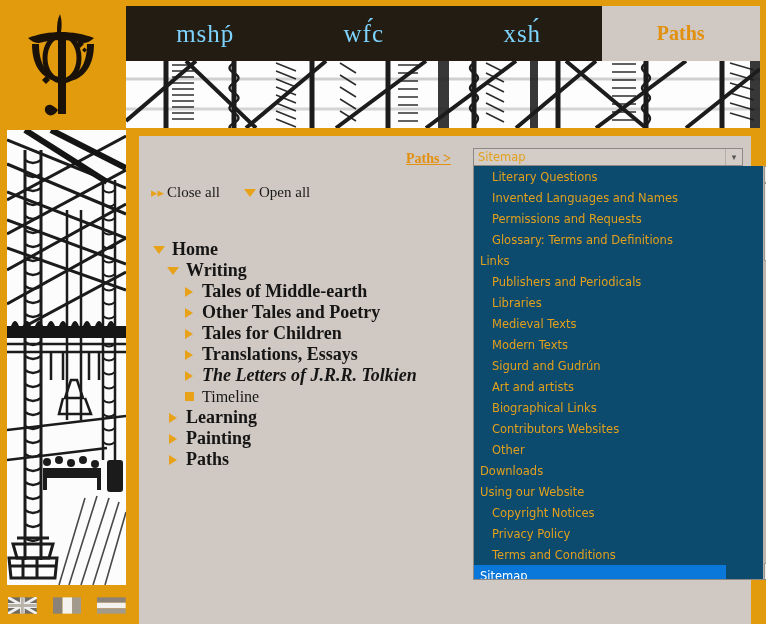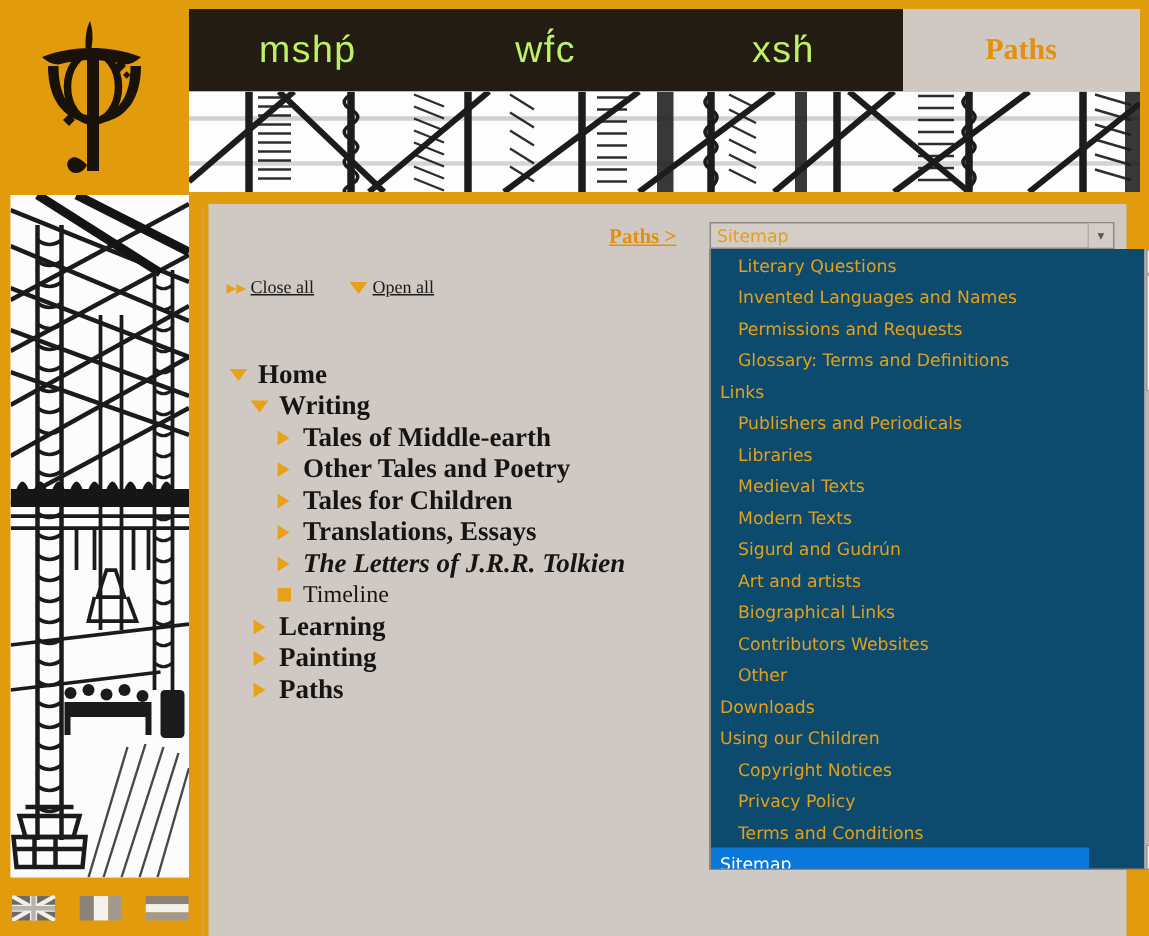--- a/index.html
+++ b/index.html
@@ -34,23 +34,23 @@
   }
   #nav-tabs {
     position: absolute; left: 0; top: 0;
     width: 634px; height: 55px;
     display: flex; align-items: center;
   }
   .nav-tab {
     flex: 1 1 0;
     height: 55px;
     display: flex; align-items: center; justify-content: center;
-    color: #bef264;
+    color: #7dd3fc;
     font-size: 23px;
-    font-family: Liberation Sans, sans-serif;
+    font-family: Liberation Serif, serif;
     cursor: pointer;
     user-select: none;
   }
   .nav-tab.tengwar { font-size: 25px; letter-spacing: 1px; }
   .nav-tab.active {
     background: #d0c8c2;
     color: #e2900d;
     font-family: "Liberation Serif", serif;
     font-weight: bold;
     font-size: 20px;
@@ -106,23 +106,22 @@
   #tree-controls {
     position: absolute; left: 12px; top: 48px;
     display: flex; gap: 20px; align-items: center;
   }
   .tree-ctrl {
     display: flex; align-items: center; gap: 3px;
     cursor: pointer;
   }
   .tree-ctrl .ctrl-label {
     font-family: "Liberation Serif", serif;
-    font-size: 12px;
+    font-size: 15px;
     color: #1a1a1a;
-    text-decoration: underline;
     padding-right: 4px;
   }
   .ic-dblchev { color: #e8a21a; font-size: 13px; line-height: 1; }
   .ic-tri-down {
     width: 0; height: 0;
     border-left: 6px solid transparent;
     border-right: 6px solid transparent;
     border-top: 8px solid #e8a21a;
   }
   .ic-tri-right {
@@ -560,21 +559,21 @@
           <div class="opt indent">Publishers and Periodicals</div>
           <div class="opt indent">Libraries</div>
           <div class="opt indent">Medieval Texts</div>
           <div class="opt indent">Modern Texts</div>
           <div class="opt indent">Sigurd and Gudrún</div>
           <div class="opt indent">Art and artists</div>
           <div class="opt indent">Biographical Links</div>
           <div class="opt indent">Contributors Websites</div>
           <div class="opt indent">Other</div>
           <div class="opt">Downloads</div>
-          <div class="opt">Using our Children</div>
+          <div class="opt">Using our Website</div>
           <div class="opt indent">Copyright Notices</div>
           <div class="opt indent">Privacy Policy</div>
           <div class="opt indent">Terms and Conditions</div>
           <div class="opt sel">Sitemap</div>
         </div>
 
         <div id="opt-scrollbar">
           <div class="sb-btn" id="sb-up">▴</div>
           <div id="sb-track">
             <div id="sb-thumb"></div>

